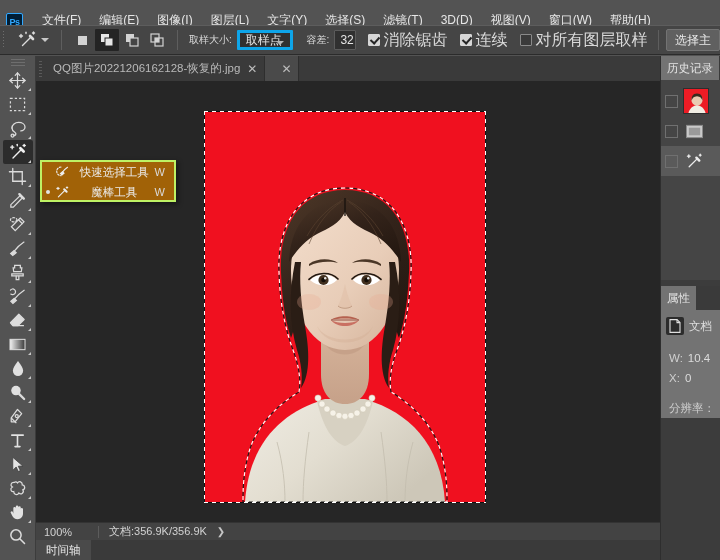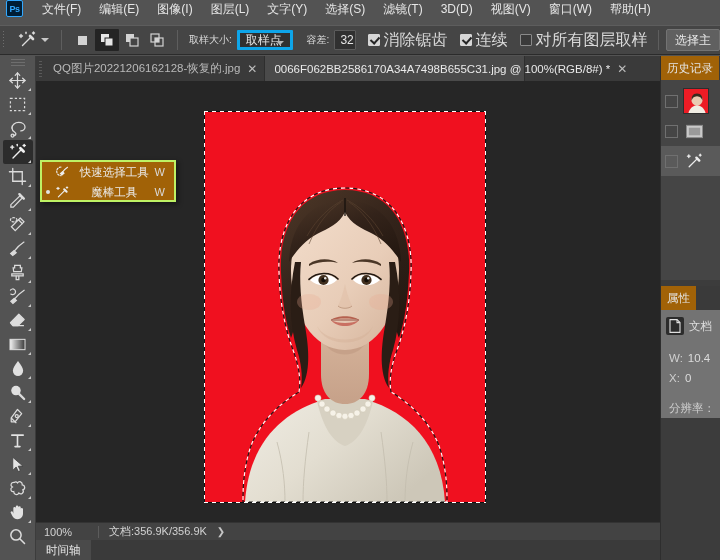--- a/index.html
+++ b/index.html
@@ -10,21 +10,21 @@
     font-family: "Liberation Sans", "DejaVu Sans", sans-serif;
     color: #d4d4d4;
     -webkit-font-smoothing: antialiased;
   }
   #app { position: relative; width: 720px; height: 560px; }
 
   
   .menubar {
     position: absolute; left: 0; top: 0; width: 720px; height: 30px;
     background: #535353;
-    display: flex; align-items: flex-start;
+    display: flex; align-items: flex-end;
   }
   .ps-logo {
     width: 17px; height: 17px; margin-left: 6px; margin-right: 10px;
     background: #001e36; border: 1px solid #31a8ff; border-radius: 2px;
     color: #31a8ff; font-size: 9px; font-weight: bold;
     display: flex; align-items: center; justify-content: center;
     letter-spacing: -0.5px;
   }
   .menu-item {
     font-size: 12px; color: #e6e6e6; padding: 3px 9px 4px 9px;
@@ -211,21 +211,21 @@
 
   
   .rightpanels {
     position: absolute; left: 660px; top: 56px; width: 60px; height: 504px;
     background: #3c3c3c; border-left: 1px solid #2e2e2e;
   }
   .panel-tabrow {
     height: 24px; background: #3a3a3a; display: flex; align-items: flex-end;
   }
   .panel-tab {
-    height: 24px; background: #a16207; color: #e4e4e4; font-size: 11.5px;
+    height: 24px; background: #737373; color: #e4e4e4; font-size: 11.5px;
     display: flex; align-items: center; padding: 0 6px; white-space: nowrap;
   }
   .history-body { background: #454545; height: 200px; padding-top: 6px; }
   .hist-row {
     height: 30px; display: flex; align-items: center; padding-left: 4px;
   }
   .hist-row.selected { background: #5a5a5a; }
   .hist-box {
     width: 13px; height: 13px; border: 1px solid #707070; flex: none;
     margin-right: 5px; background: transparent;
@@ -359,21 +359,20 @@
     </div>
   </div>
 
   <div class="tabbar">
     <div class="tab-grip"></div>
     <div class="tab">
       <span>QQ图片20221206162128-恢复的.jpg</span>
       <span class="tab-close">✕</span>
     </div>
     <div class="tab active">
-      <span>0066F062BB2586170A34A7498B655C31.jpg @ 100%(RGB/8#) *</span>
       <span class="tab-close">✕</span>
     </div>
   </div>
 
   <div class="toolbar">
     <div class="tb-grip"></div>
 
     <div class="tool">
       <svg width="19" height="19" viewBox="0 0 20 20">
           <g stroke="#dcdcdc" stroke-width="1.3" fill="none" stroke-linecap="round" stroke-linejoin="round">

